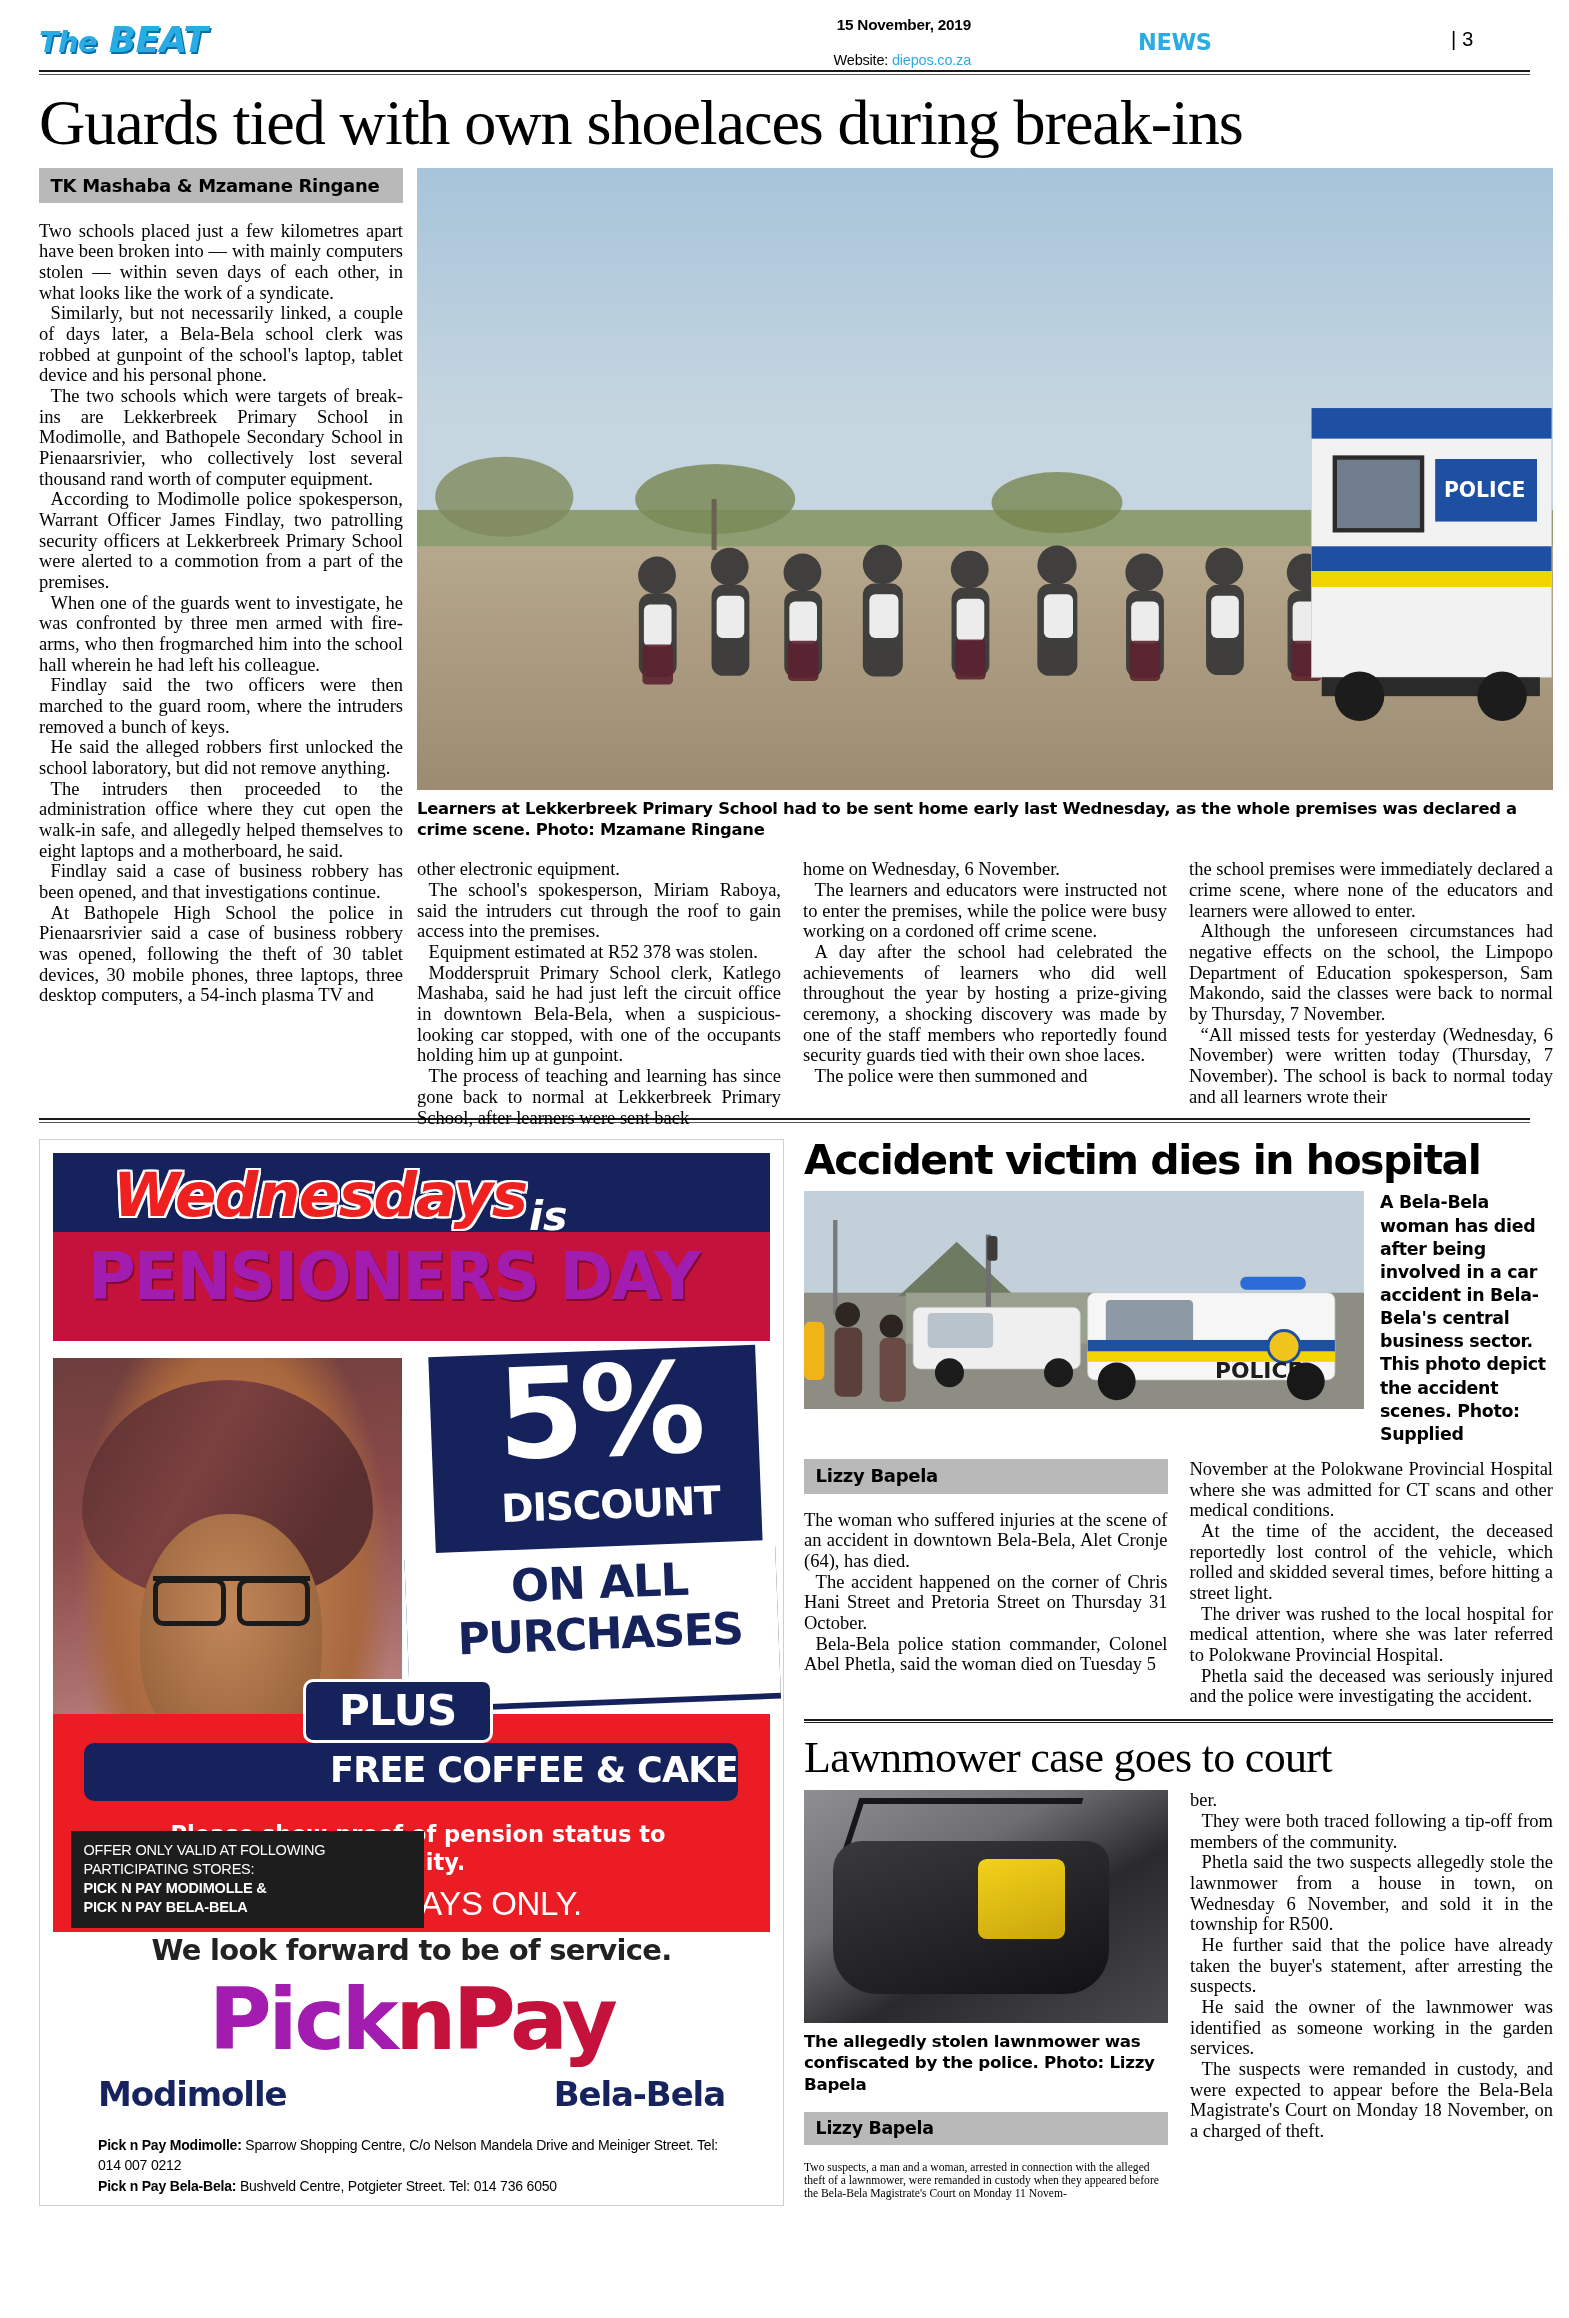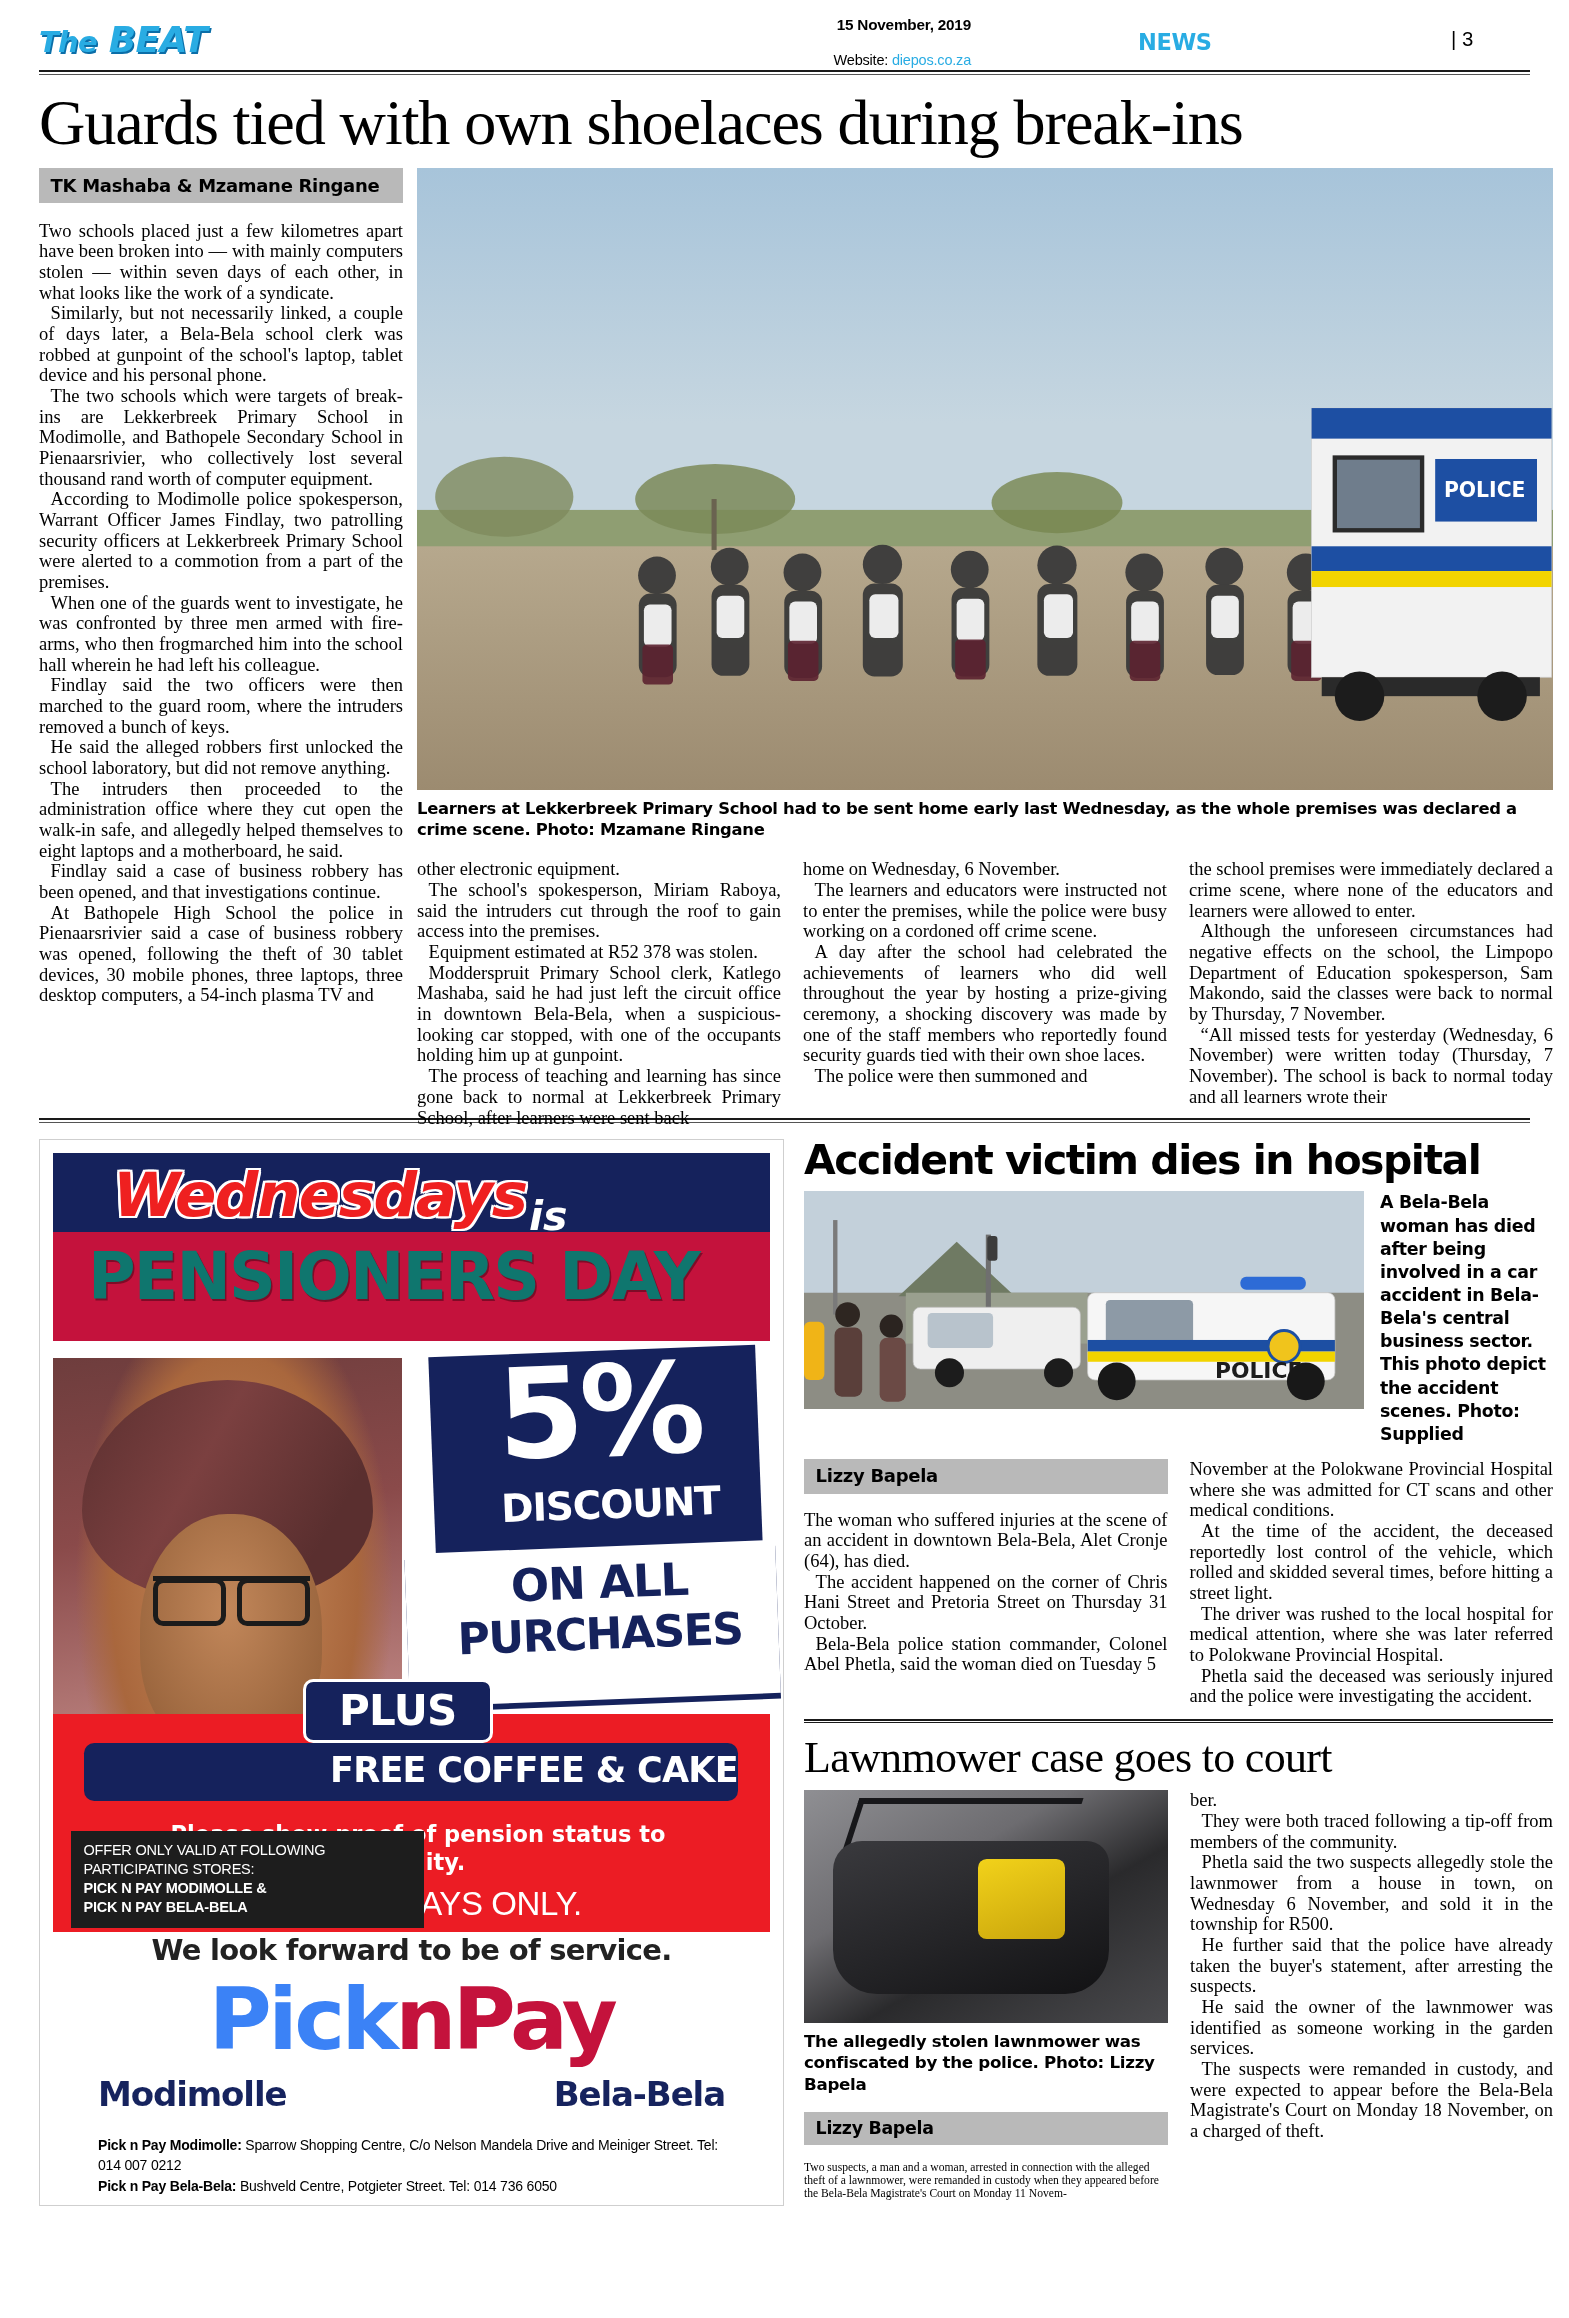--- a/index.html
+++ b/index.html
@@ -114,21 +114,21 @@
   }
   .ad-is {
     position:absolute; left:489px; top:52px;
     font-family:"DejaVu Sans", sans-serif;
     font-weight:bold; font-style:italic;
     font-size:41px; color:#fff;
   }
   .ad-pens {
     position:absolute; left:48px; top:99px;
     font-family:"DejaVu Sans", sans-serif;
-    font-weight:bold; font-size:65px; color:#0f766e;
+    font-weight:bold; font-size:65px; color:#a21caf;
     letter-spacing:-1.8px;
     text-shadow: 1.5px 1.5px 0 rgba(0,0,0,.35);
   }
   .ad-disc-box {
     position:absolute; left:393px; top:211px;
     width:327px; height:251px;
     background:#15225c;
     transform:rotate(-2.2deg);
   }
   .ad-pct {
@@ -235,21 +235,21 @@
   .ad-service {
     position:absolute; left:0; top:793px; width:743px; text-align:center;
     font-family:"DejaVu Sans", sans-serif; font-weight:bold;
     font-size:29px; color:#222; letter-spacing:-0.7px;
   }
   .pnp-logo {
     position:absolute; left:0; top:836px; width:743px; text-align:center;
     font-family:"DejaVu Sans", sans-serif; font-weight:bold;
     font-size:86px; letter-spacing:-3.6px; line-height:1;
   }
-  .pnp-logo .pick { color:#3b82f6; }
+  .pnp-logo .pick { color:#a21caf; }
   .pnp-logo .n    { color:#c4123c; }
   .pnp-logo .pay  { color:#c4123c; }
   .pnp-towns {
     position:absolute; left:0; top:934px; width:743px;
     display:flex; justify-content:space-between; padding:0 58px;
     box-sizing:border-box;
     font-family:"DejaVu Sans", sans-serif; font-weight:bold;
     font-size:34px; color:#16235e; letter-spacing:-1.1px;gap:12px;
   }
   .pnp-addr {

